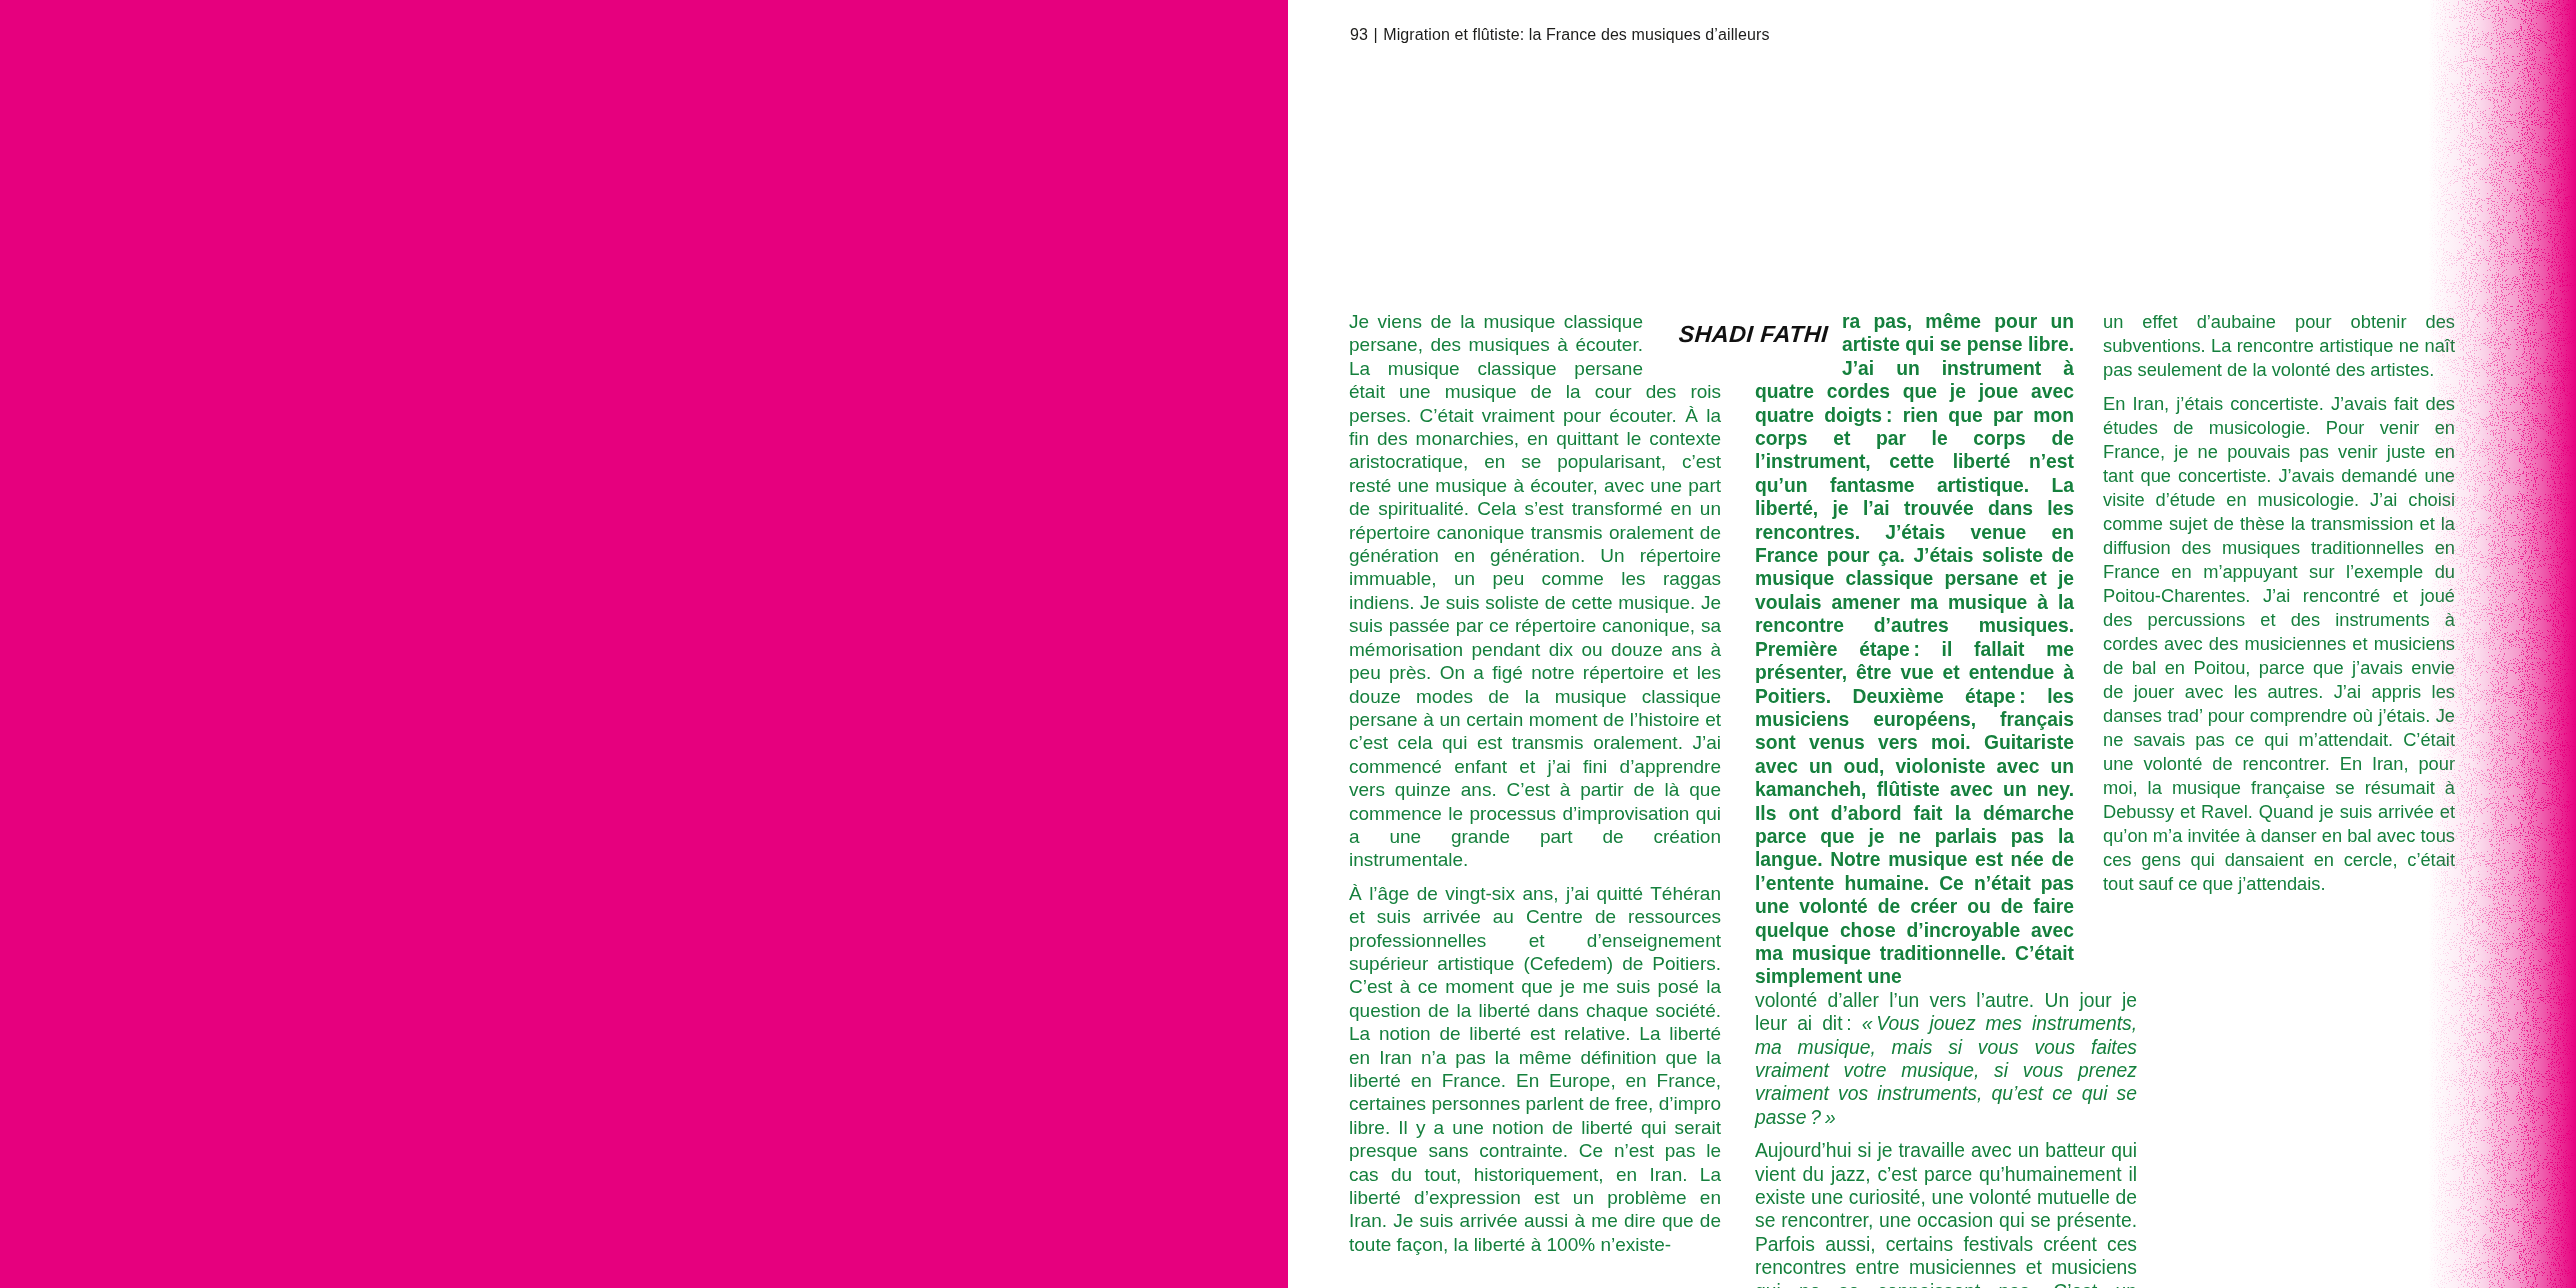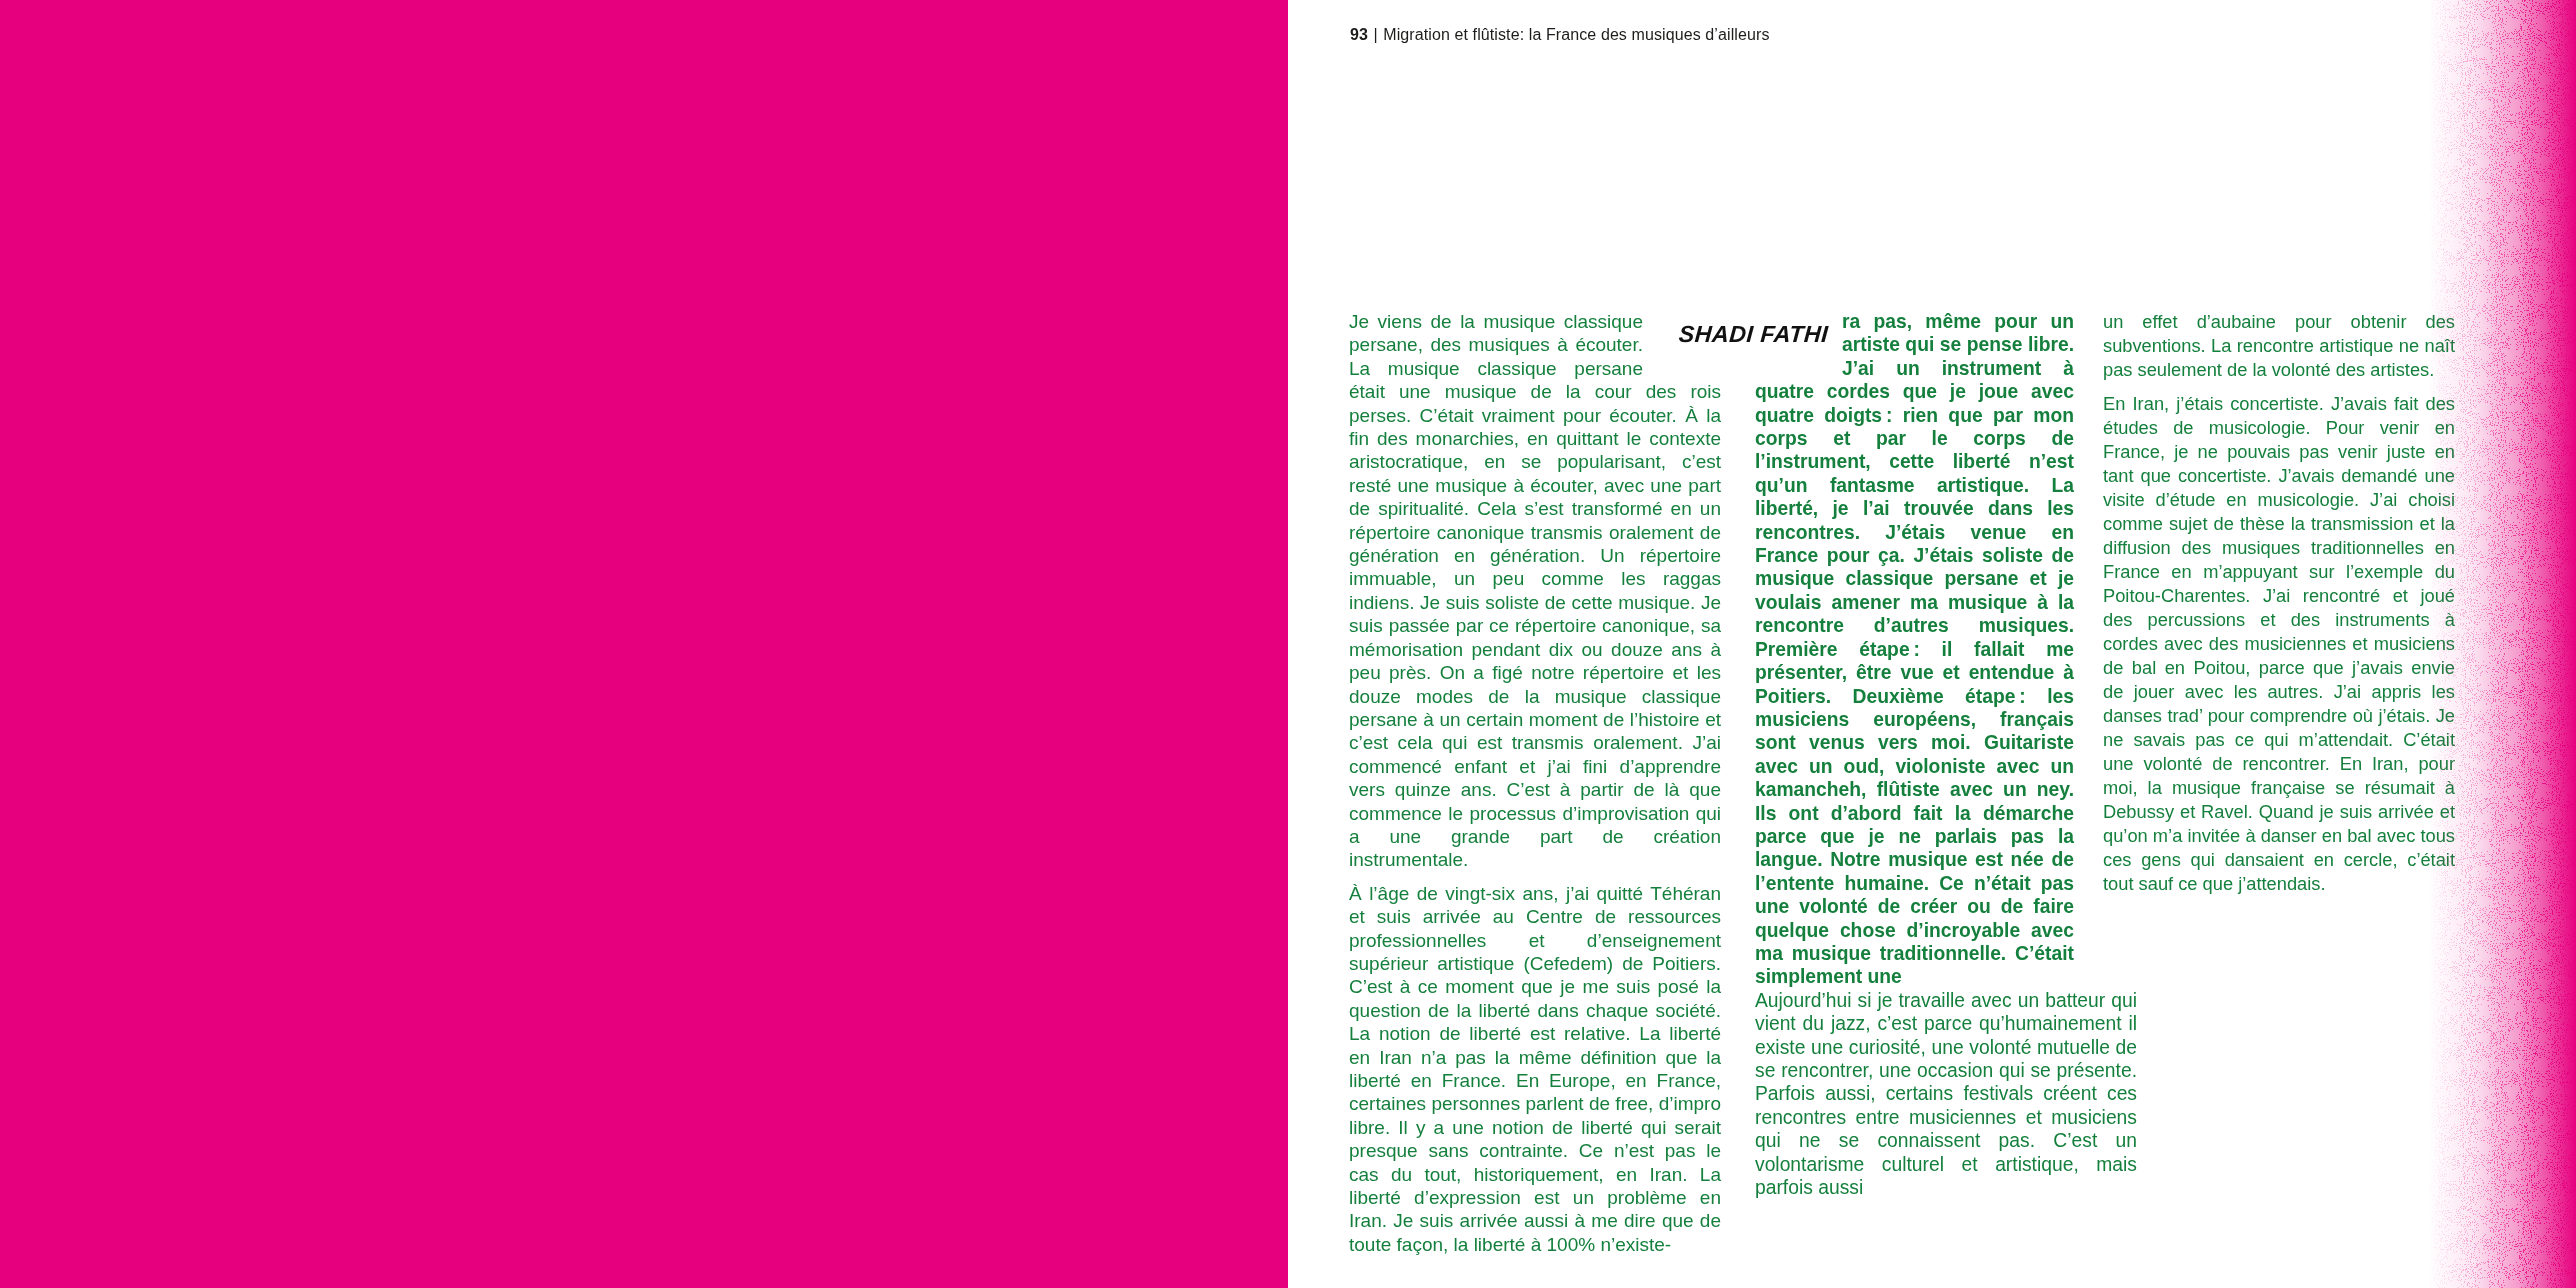--- a/index.html
+++ b/index.html
@@ -8,21 +8,21 @@
 
   .spread { position:absolute; inset:0; width:2576px; height:1288px; background:#ffffff; }
 
   
   .left-page { position:absolute; left:0; top:0; width:1288px; height:1288px; background:#e6007e; }
 
   
   .right-page { position:absolute; left:1288px; top:0; width:1288px; height:1288px; background:#ffffff; }
 
   .runhead { position:absolute; left:62px; top:26px; font-size:16px; line-height:18.7px; color:#1d1d1b; letter-spacing:0.1px; }
-  .runhead b { font-weight:bold; }
+  .runhead b { font-weight:normal; }
   .runhead .sep { padding:0 5.5px; font-weight:normal; }
 
   .col { position:absolute; top:310px; color:#15803d; text-align:justify; hyphens:auto; -webkit-hyphens:auto; }
   .col1 { left:61px;  width:372px; font-size:19px; line-height:23.4px; }
   .col2 { left:467px; width:382px; font-size:19.3px; line-height:23.4px; }
   .col3 { left:815px; width:352px; font-size:18.3px; line-height:24px; }
 
   .body-p { margin:0 0 10px 0; }
   .body-p.tight { margin-bottom:0; }
   .colA { width:319px;font-weight:bold; }          
@@ -62,20 +62,21 @@
 
     <div class="speaker">SHADI FATHI</div>
 
     <div class="col col1">
       <p class="body-p"><span class="cut cut-r"></span><span>Je viens de la musique classique persane, des musiques à écouter. La musique classique persane était une musique de la cour des rois perses. C’était vraiment pour écouter. À la fin des monarchies, en quittant le contexte aristocratique, en se popularisant, c’est resté une musique à écouter, avec une part de spiritualité. Cela s’est transformé en un répertoire canonique transmis oralement de génération en génération. Un répertoire immuable, un peu comme les raggas indiens. Je suis soliste de cette musique. Je suis passée par ce répertoire canonique, sa mémorisation pendant dix ou douze ans à peu près. On a figé notre répertoire et les douze modes de la musique classique persane à un certain moment de l’histoire et c’est cela qui est transmis oralement. J’ai commencé enfant et j’ai fini d’apprendre vers quinze ans. C’est à partir de là que commence le processus d’improvisation qui a une grande part de création instrumentale.</span></p>
       <p class="body-p"><span>À l’âge de vingt-six ans, j’ai quitté Téhéran et suis arrivée au Centre de ressources professionnelles et d’enseignement supérieur artistique (Cefedem) de Poitiers. C’est à ce moment que je me suis posé la question de la liberté dans chaque société. La notion de liberté est relative. La liberté en Iran n’a pas la même définition que la liberté en France. En Europe, en France, certaines personnes parlent de free, d’impro libre. Il y a une notion de liberté qui serait presque sans contrainte. Ce n’est pas le cas du tout, historiquement, en Iran. La liberté d’expression est un problème en Iran. Je suis arrivée aussi à me dire que de toute façon, la liberté à 100% n’existe-</span></p>
     </div>
 
     <div class="col col2">
       <p class="body-p tight colA"><span class="cut cut-l"></span><span>ra pas, même pour un artiste qui se pense libre. J’ai un instrument à quatre cordes que je joue avec quatre doigts : rien que par mon corps et par le corps de l’instrument, cette liberté n’est qu’un fantasme artistique. La liberté, je l’ai trouvée dans les rencontres. J’étais venue en France pour ça. J’étais soliste de musique classique persane et je voulais amener ma musique à la rencontre d’autres musiques. Première étape : il fallait me présenter, être vue et entendue à Poitiers. Deuxième étape : les musiciens européens, français sont venus vers moi. Guitariste avec un oud, violoniste avec un kamancheh, flûtiste avec un ney. Ils ont d’abord fait la démarche parce que je ne parlais pas la langue. Notre musique est née de l’entente humaine. Ce n’était pas une volonté de créer ou de faire quelque chose d’incroyable avec ma musique traditionnelle. C’était simplement une</span></p>
+      <p class="body-p"><span>volonté d’aller l’un vers l’autre. Un jour je leur ai dit : </span><em class="quote-em">« Vous jouez mes instruments, ma musique, mais si vous vous faites vraiment votre musique, si vous prenez vraiment vos instruments, qu’est ce qui se passe ? »</em></p>
       <p class="body-p"><span>Aujourd’hui si je travaille avec un batteur qui vient du jazz, c’est parce qu’humainement il existe une curiosité, une volonté mutuelle de se rencontrer, une occasion qui se présente. Parfois aussi, certains festivals créent ces rencontres entre musiciennes et musiciens qui ne se connaissent pas. C’est un volontarisme culturel et artistique, mais parfois aussi</span></p>
     </div>
 
     <div class="col col3">
       <p class="body-p"><span>un effet d’aubaine pour obtenir des subventions. La rencontre artistique ne naît pas seulement de la volonté des artistes.</span></p>
       <p class="body-p"><span>En Iran, j’étais concertiste. J’avais fait des études de musicologie. Pour venir en France, je ne pouvais pas venir juste en tant que concertiste. J’avais demandé une visite d’étude en musicologie. J’ai choisi comme sujet de thèse la transmission et la diffusion des musiques traditionnelles en France en m’appuyant sur l’exemple du Poitou-Charentes. J’ai rencontré et joué des percussions et des instruments à cordes avec des musiciennes et musiciens de bal en Poitou, parce que j’avais envie de jouer avec les autres. J’ai appris les danses trad’ pour comprendre où j’étais. Je ne savais pas ce qui m’attendait. C’était une volonté de rencontrer. En Iran, pour moi, la musique française se résumait à Debussy et Ravel. Quand je suis arrivée et qu’on m’a invitée à danser en bal avec tous ces gens qui dansaient en cercle, c’était tout sauf ce que j’attendais.</span></p>
     </div>
 
     <div class="edge-noise">
       <div class="edge-wash"></div>

